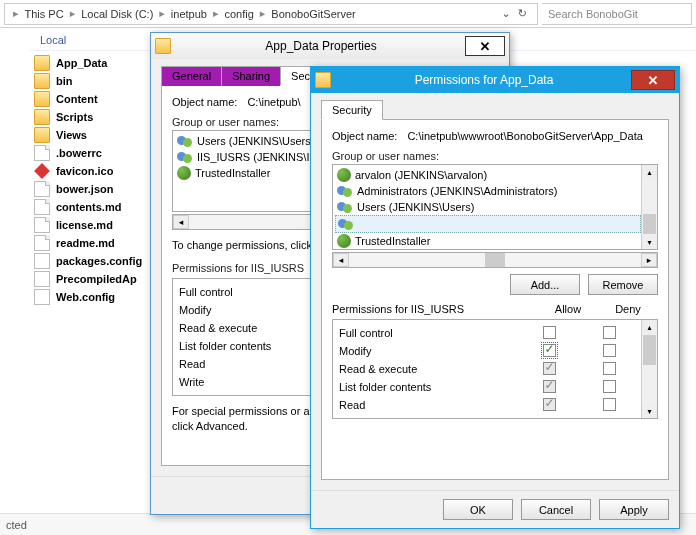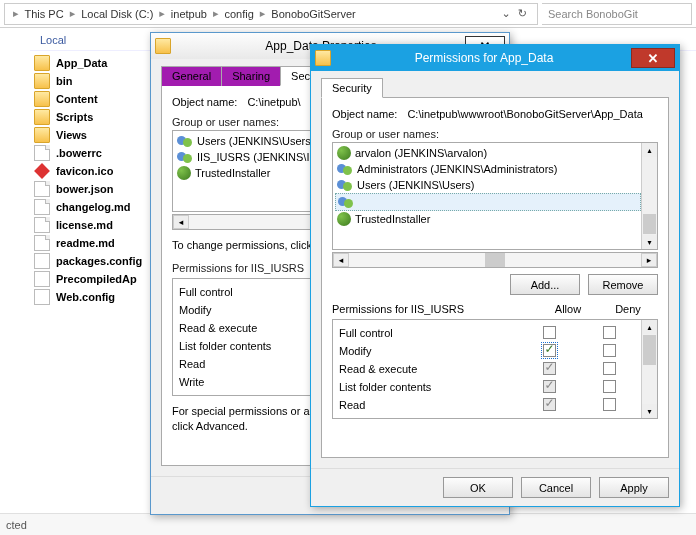--- a/index.html
+++ b/index.html
@@ -37,21 +37,21 @@
 .dlg-body { padding: 6px 10px 10px; }
 .tabs { display:flex; border-bottom:1px solid #aaa; margin-bottom:8px; position:relative;}
 .tab { padding:3px 10px; border:1px solid #aaa; background:#a21caf; margin-right:-1px; border-bottom:none; position:relative; top:1px;}
 .tab.active { background:#fff; border-bottom:1px solid #fff;}
 .tab-content{ background:#fff; border:1px solid #aaa; border-top:none; padding:10px; margin-top:-8px;}
 .dlg1 .tab-content{ min-height:380px;}
 .dlg2 .tab-content{ min-height:360px;}
 .label{ margin:4px 0 2px; color:#222;}
 .obj-row{ display:flex; gap:10px; margin-bottom:8px;}
 .listbox{ border:1px solid #aaa; background:#fff; padding:2px; height:82px; overflow:hidden; position:relative;}
-.dlg2 .listbox{ height:108px;}
+.dlg2 .listbox{ height:86px;}
 .listbox .row{ display:flex; align-items:center; gap:4px; padding:1px 2px;}
 .listbox .row.sel{ background:#e5f1fb; border:1px dotted #7aa;}
 .usericon{ width:14px; height:14px; background: radial-gradient(circle at 30% 30%, #7fc24b, #3d7a1f); border-radius:50%;}
 .dualicon{ width:16px; height:14px; position:relative;}
 .dualicon::before,.dualicon::after{content:'';position:absolute;width:9px;height:9px;border-radius:50%;}
 .dualicon::before{background:#5b8fd6;left:0;top:2px;}
 .dualicon::after{background:#7fc24b;left:6px;top:4px;}
 .scroll-h{ display:flex; border:1px solid #aaa; height:16px; margin-top:2px;}
 .scroll-h .sbtn{ width:16px; background:#eee; border:1px solid #ccc; display:flex; align-items:center; justify-content:center; font-size:9px;}
 .scroll-h .strack{ flex:1; background:#f4f4f4;}
@@ -131,21 +131,21 @@
     <div class="file-row">
         <span class="ruby-ic"></span>
         <span>favicon.ico</span>
       </div>
     <div class="file-row">
         <span class="ficon file-ic"></span>
         <span>bower.json</span>
       </div>
     <div class="file-row">
         <span class="ficon file-ic"></span>
-        <span>changelog.md</span>
+        <span>contents.md</span>
       </div>
     <div class="file-row">
         <span class="ficon file-ic"></span>
         <span>license.md</span>
       </div>
     <div class="file-row">
         <span class="ficon file-ic"></span>
         <span>readme.md</span>
       </div>
     <div class="file-row">
@@ -226,21 +226,21 @@
       </div>
       <div class="note" style="white-space:pre-line;">For special permissions or ad
 click Advanced.</div>
     </div>
   </div>
   <div class="dlg-foot">
     <div class="btn">O</div>
   </div>
 </div>
 
-<div class="dialog dlg2" style="left:310px; top:44px; width:370px;">
+<div class="dialog dlg2" style="left:310px; top:66px; width:370px;">
   <div class="titlebar">
     <span class="ticon folder-ic"></span>
     <span class="ttext">Permissions for App_Data</span>
     <span class="tclose">✕</span>
   </div>
   <div class="dlg-body">
     <div class="tabs">
       <div class="tab active">Security</div>
     </div>
     <div class="tab-content">

